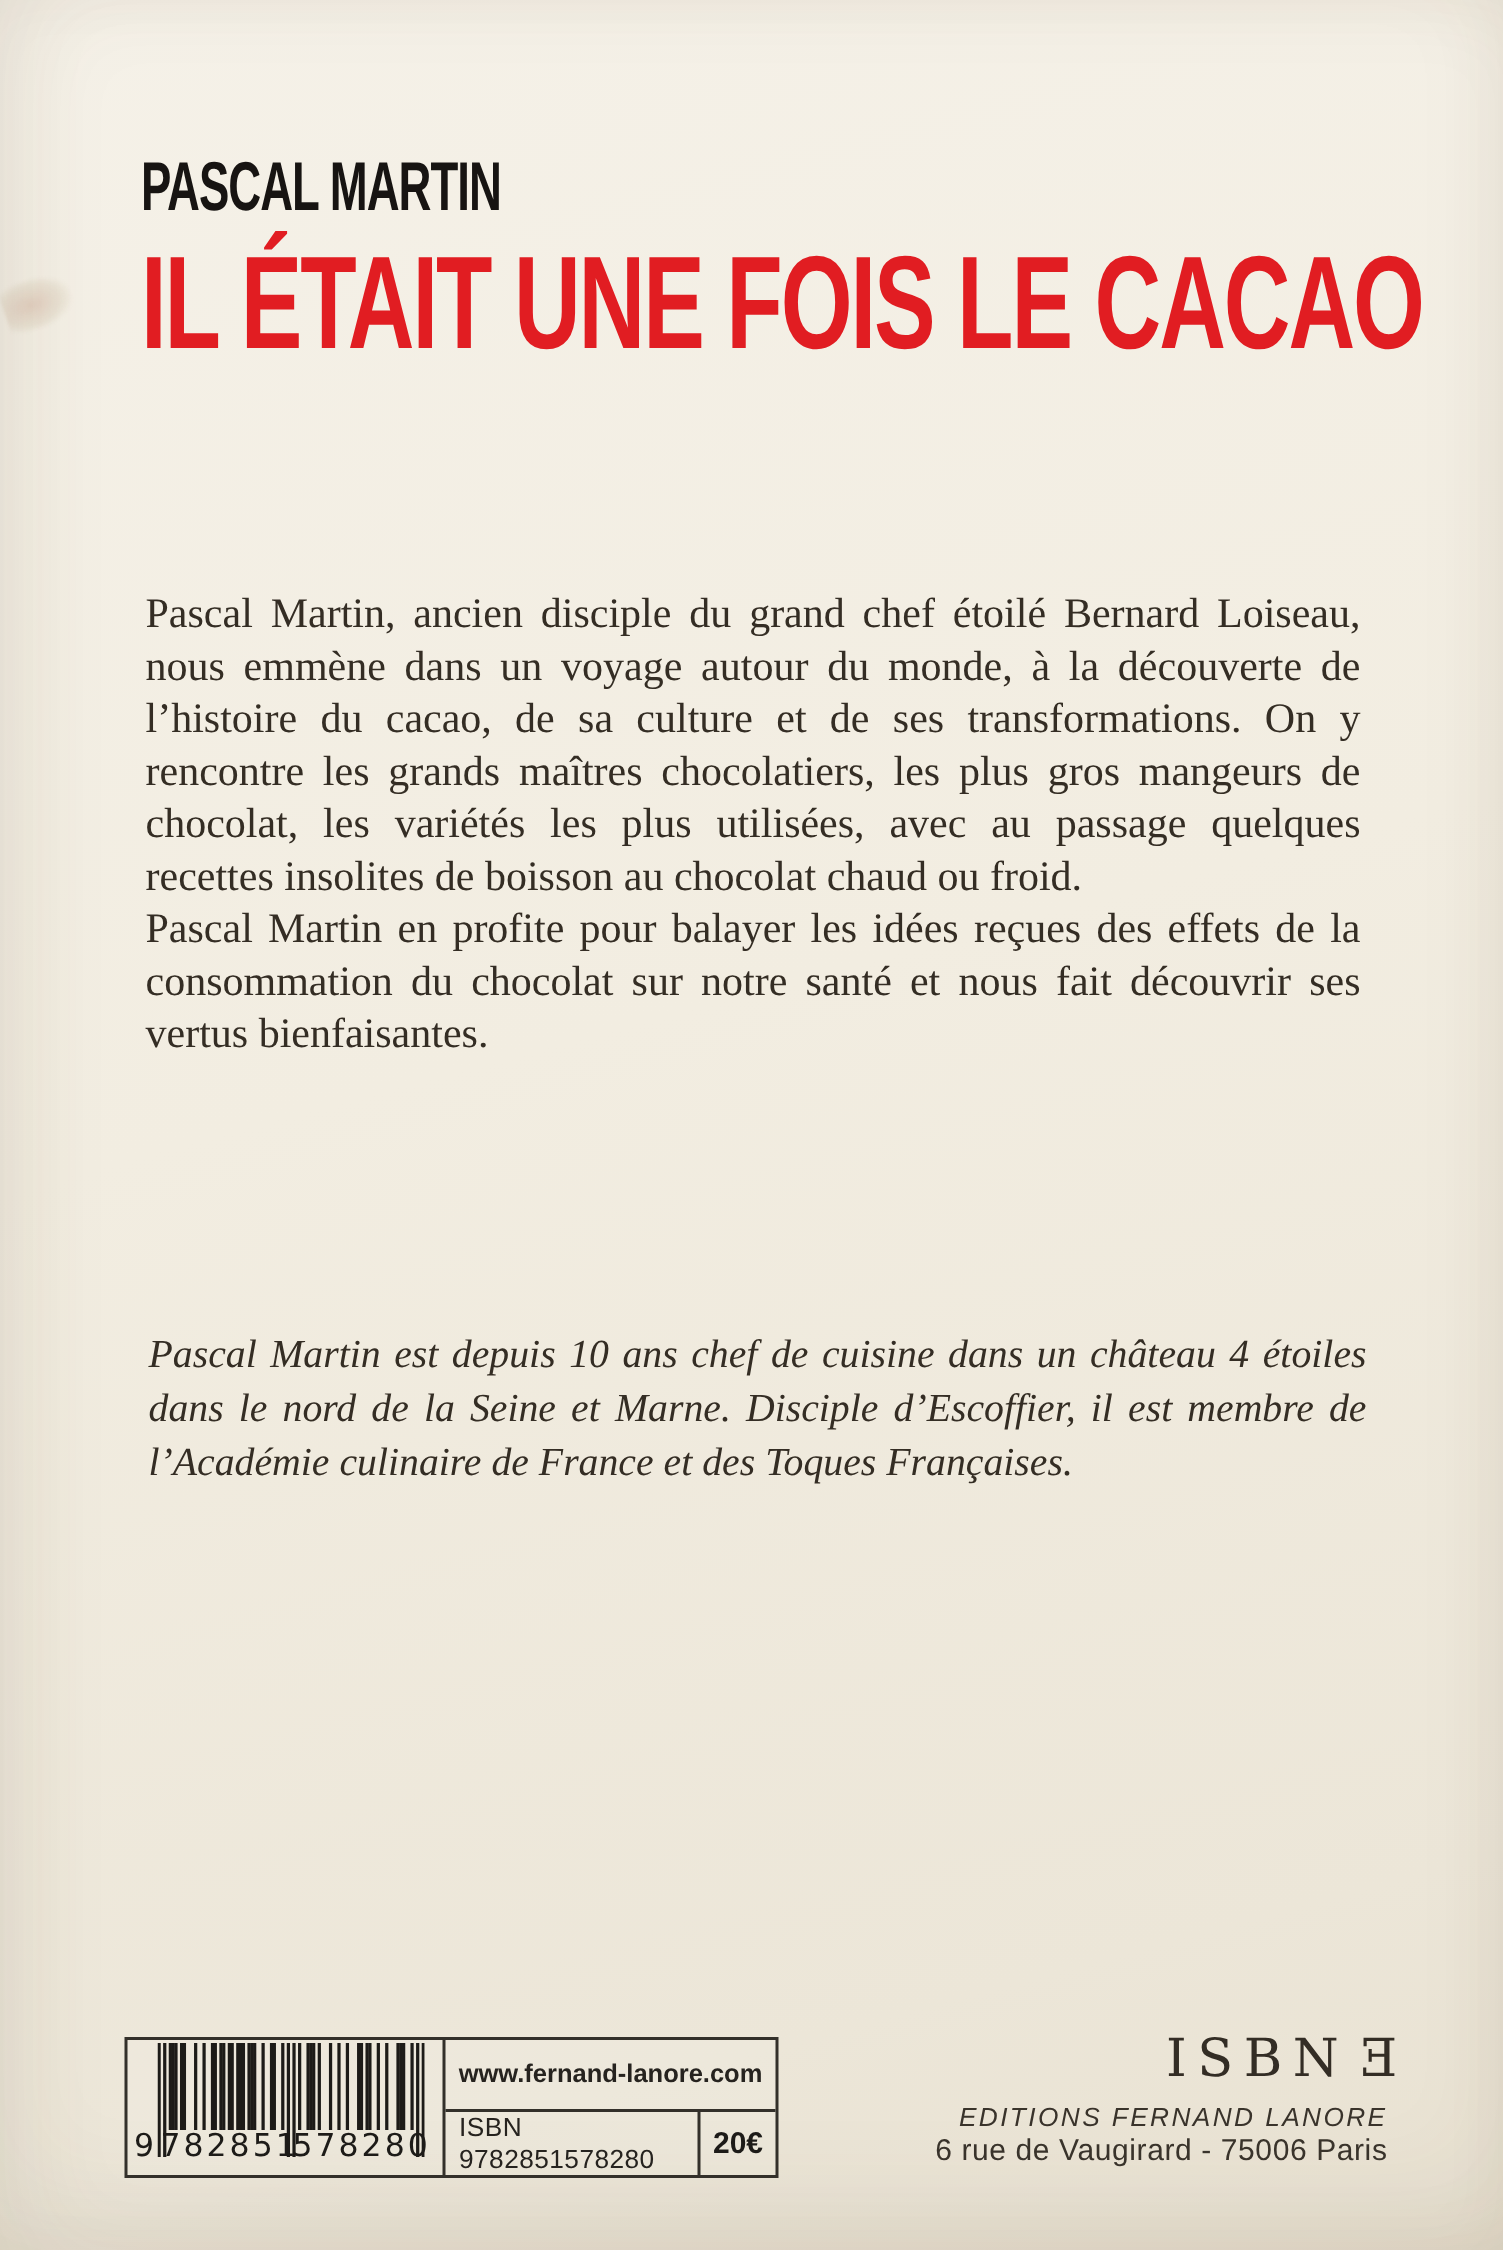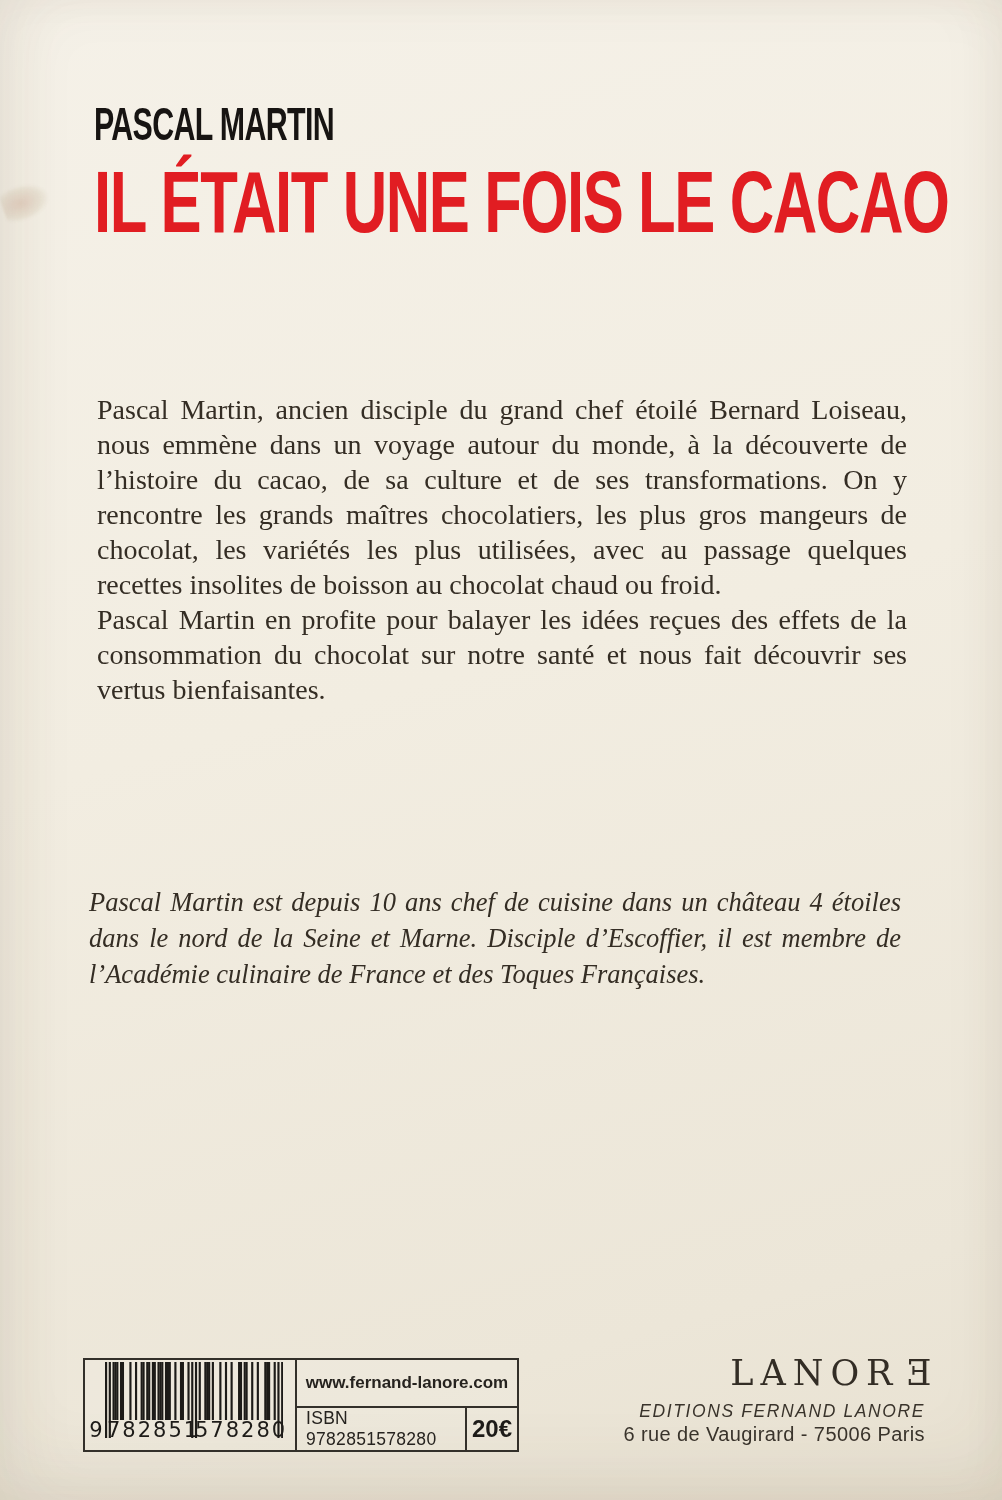--- a/index.html
+++ b/index.html
@@ -28,21 +28,21 @@
     font-family:"Liberation Sans", sans-serif;font-weight:bold;
     font-size:88px;line-height:1;letter-spacing:-2px;color:#e11d22;
     transform:scaleX(0.70);transform-origin:left top;white-space:nowrap;
   }
   .synopsis{
     position:absolute;left:97px;top:392px;width:810px;
     font-size:28px;line-height:35px;color:#342d24;text-align:justify;
   }
   .synopsis p{margin:0;padding:0;}
   .bio{
-    position:absolute;left:89px;top:884px;width:812px;
+    position:absolute;left:99px;top:884px;width:812px;
     font-style:italic;font-size:26.5px;line-height:36px;color:#342d24;text-align:justify;
   }
   
   .infobox{
     position:absolute;left:83px;top:1358px;width:436px;height:94px;
     box-sizing:border-box;border:2px solid #33302a;display:flex;
     background:rgba(255,255,255,.08);
   }
   .barcode-cell{width:212px;box-sizing:border-box;border-right:2px solid #33302a;position:relative;}
   #barcode-svg{position:absolute;left:20px;top:2px;width:178px;height:76px;}
@@ -60,21 +60,21 @@
     font-family:"Liberation Sans", sans-serif;font-weight:bold;font-size:17px;color:#26231f;
   }
   .isbn-row{flex:1;display:flex;border-radius:21px;}
   .isbn-cell{
     flex:1;display:flex;align-items:center;padding-left:9px;
     font-family:"Liberation Sans", sans-serif;font-size:17.5px;color:#26231f;letter-spacing:.3px;
   }
   .price-cell{
     width:52px;box-sizing:border-box;border-left:2px solid #33302a;
     display:flex;align-items:center;justify-content:center;
-    font-family:"Liberation Sans", sans-serif;font-weight:bold;font-size:24px;color:#1d1b18;
+    font-family:"Liberation Sans", sans-serif;font-weight:bold;font-size:20px;color:#1d1b18;
   }
   
   .publisher{position:absolute;right:77px;top:1354px;text-align:right;color:#39332b;}
   .logo{
     font-family:"DejaVu Serif", serif;font-size:35px;line-height:38px;
     letter-spacing:7px;margin-right:-7px;color:#332d25;
   }
   .logo .rev{display:inline-block;transform:scaleX(-1);}
   .pub-name{
     font-family:"Liberation Sans", sans-serif;font-size:17.5px;line-height:22px;
@@ -161,17 +161,17 @@
     <div class="right-cell">
       <div class="web-row">www.fernand-lanore.com</div>
       <div class="isbn-row">
         <div class="isbn-cell">ISBN 9782851578280</div>
         <div class="price-cell">20€</div>
       </div>
     </div>
   </div>
 
   <div class="publisher">
-    <div class="logo"><span>LANOR</span><span class="rev">E</span></div>
+    <div class="logo"><span>ISBN</span><span class="rev">E</span></div>
     <div class="pub-name">EDITIONS FERNAND LANORE</div>
     <div class="pub-addr">6 rue de Vaugirard - 75006 Paris</div>
   </div>
 </div>
 
 </body></html>

